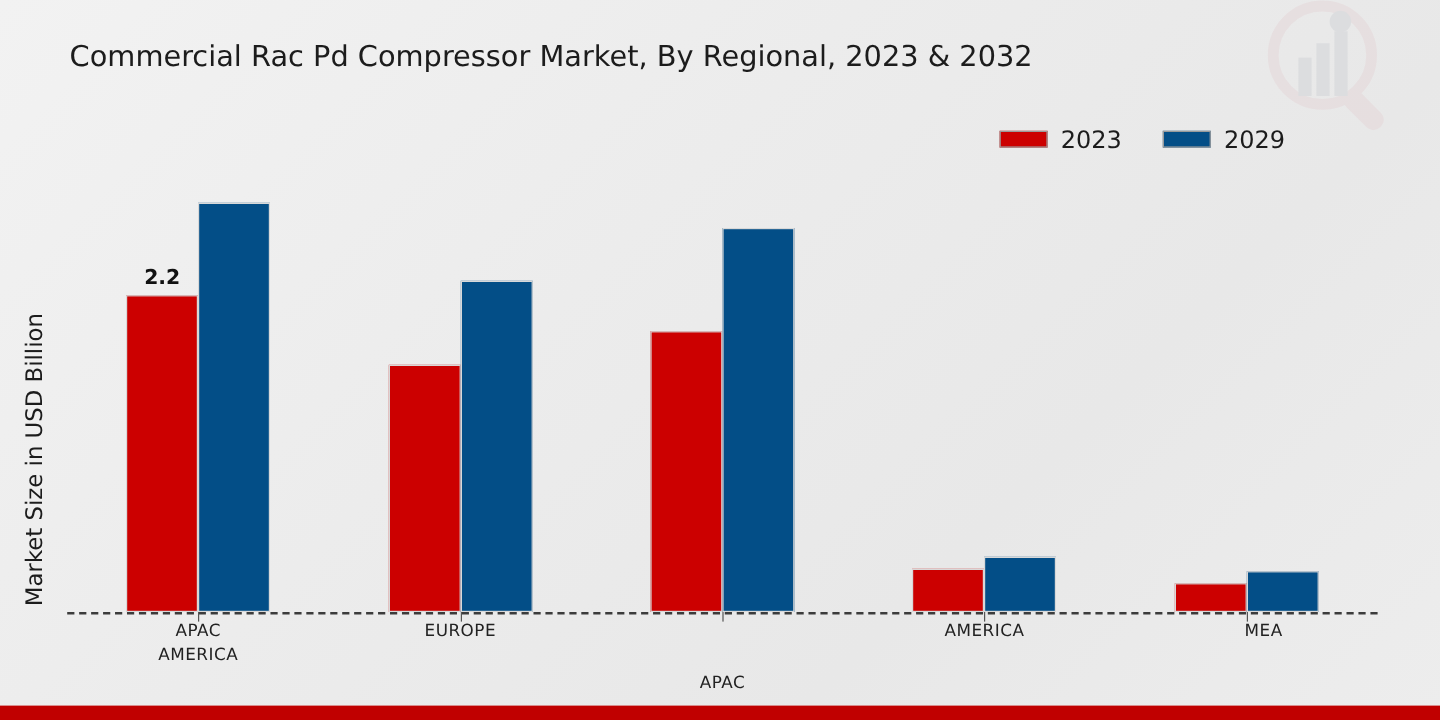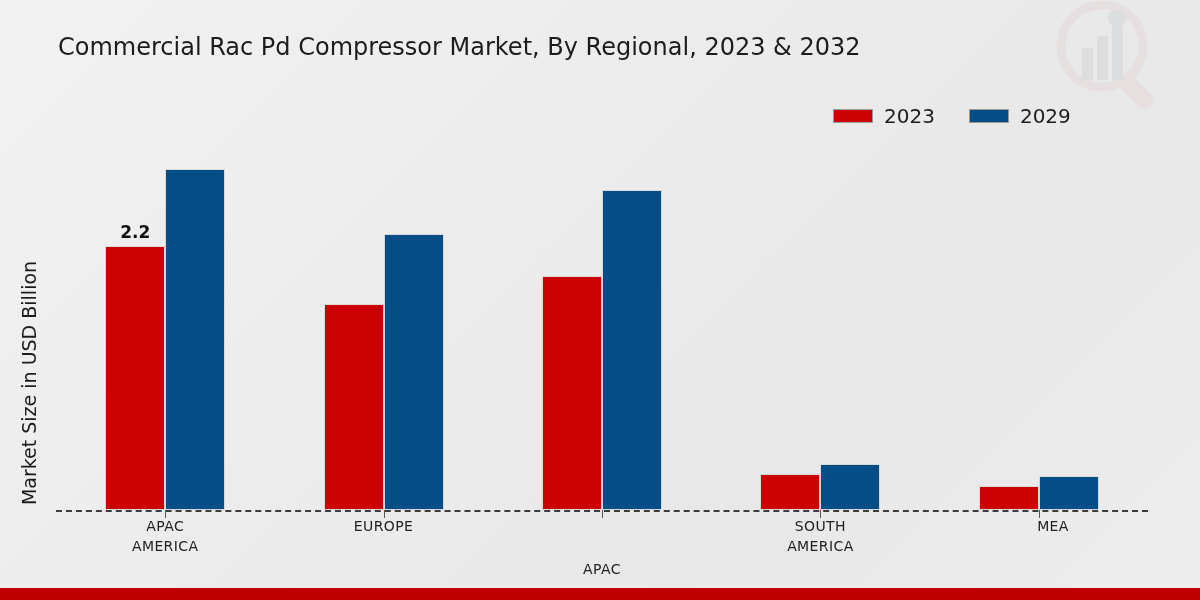--- a/index.html
+++ b/index.html
@@ -221,21 +221,20 @@
         <span>APAC</span>
         <span>AMERICA</span>
       </div>
       <div class="cat-label" style="left: 293.6px; width: 180px; text-align: center;">
         <span>EUROPE</span>
       </div>
       <div class="cat-label" style="left: 512px; width: 180px; margin-top: 43px;">
         <span>APAC</span>
       </div>
       <div class="cat-label" style="left: 730.4px; width: 180px;">
-        <span>SOUTH</span>
         <span>AMERICA</span>
       </div>
       <div class="cat-label" style="left: 963px; width: 180px;">
         <span>MEA</span>
       </div>
     </div>
 
   <div class="bottom-bar"></div>
 </div>
 

